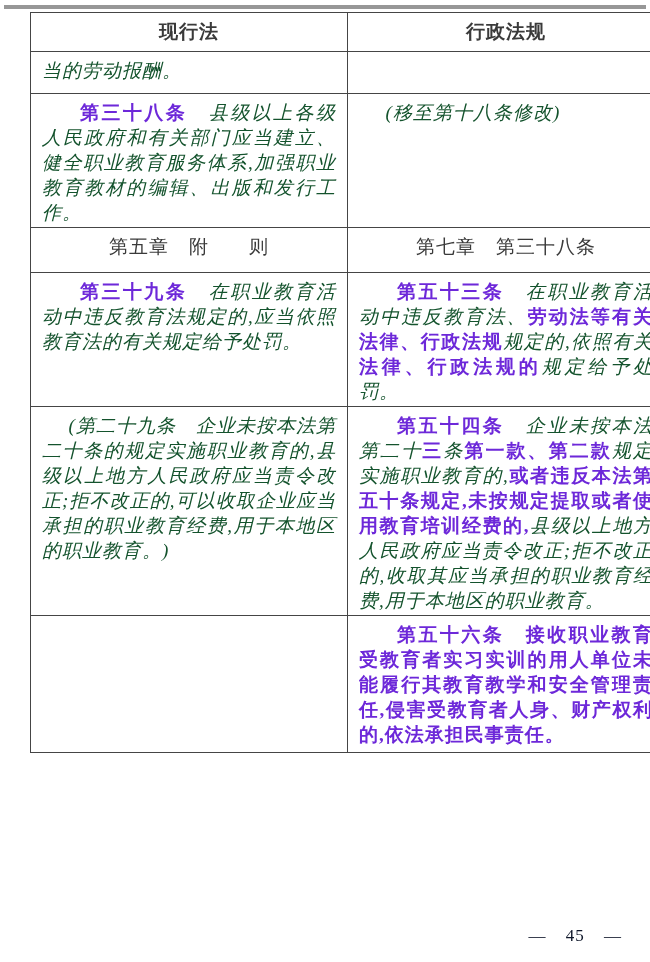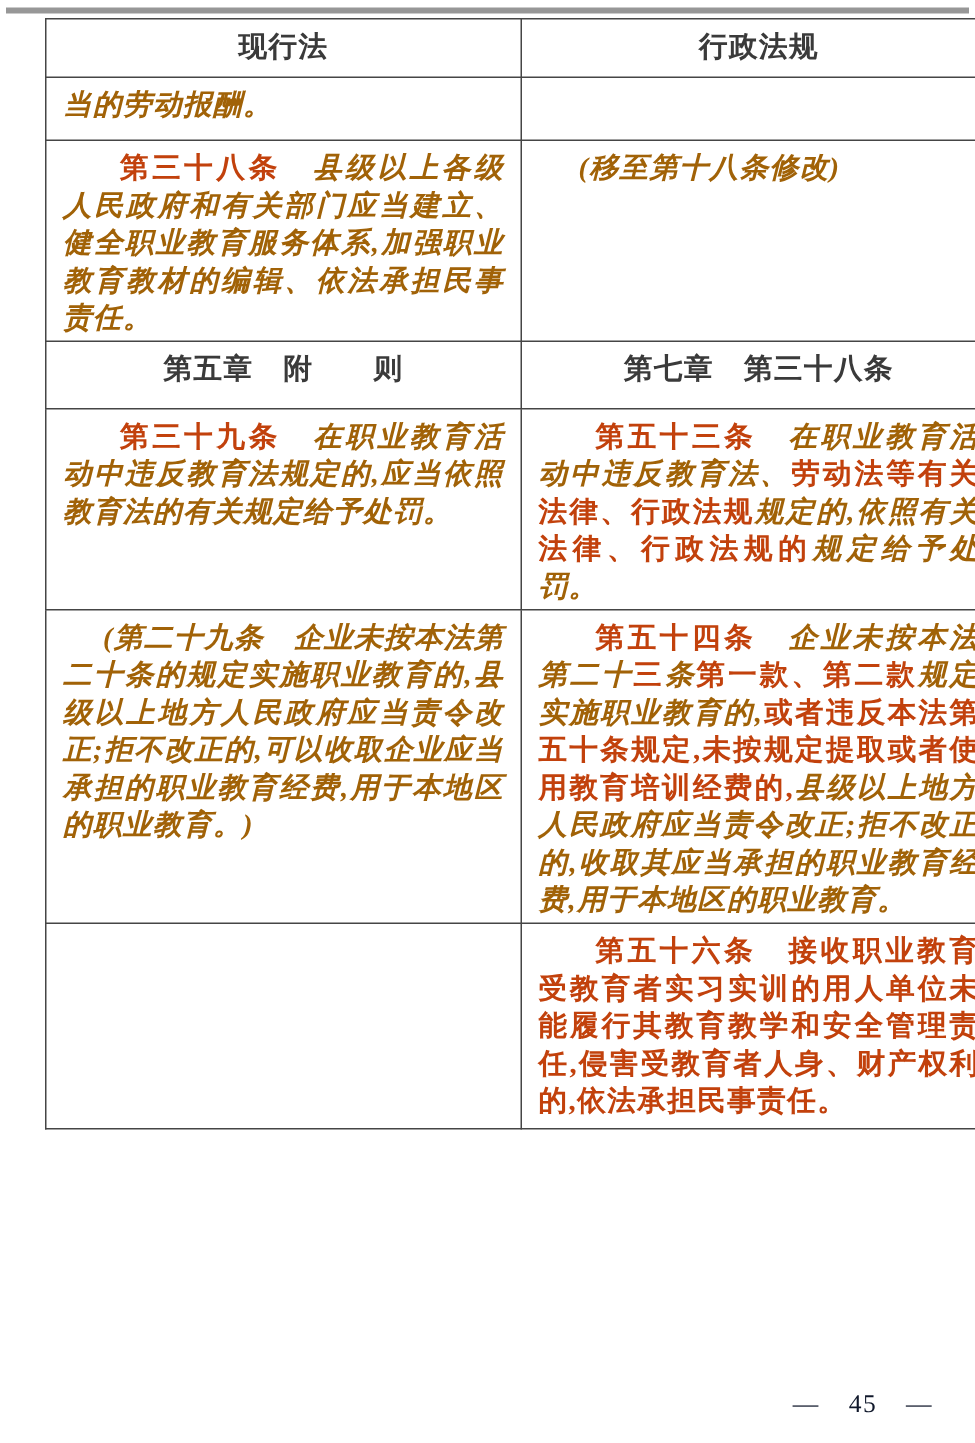--- a/index.html
+++ b/index.html
@@ -47,41 +47,41 @@
     text-align: center;
     vertical-align: middle;
     font-weight: 700;
     color: #161616;
     font-size: 20px;
     padding: 4px 0 4px 0;
   }
   td.chapter-cell {
     text-align: center;
     vertical-align: middle;
-    font-weight: 700;
+    font-weight: 400;
     color: #161616;
     font-size: 20px;
     padding: 4px 0 4px 0;
   }
   p.para {
     margin: 0;
     text-align: justify;
     text-justify: inter-ideograph;
   }
   p.indent-2 { text-indent: 2em; }
   p.indent-15 { text-indent: 1.4em; }
   .seg-kai {
     font-style: italic;
-    font-weight: 700;
-    color: #a16207;
+    font-weight: 400;
+    color: #14532d;
   }
   .seg-bold {
     font-style: normal;
     font-weight: 700;
-    color: #c2410c;
+    color: #6d28d9;
   }
   .footer-page-number {
     position: absolute;
     top: 926px;
     right: 28px;
     font-size: 17px;
     color: #0f172a;
     letter-spacing: 1px;
     word-spacing: 14px;
   }
@@ -103,21 +103,21 @@
 
     <tr style="height:42px">
       <td>
         <p class="para"><span class="seg-kai">当的劳动报酬。</span></p>
       </td>
       <td></td>
     </tr>
 
     <tr style="height:110px">
       <td>
-        <p class="para indent-2"><span class="seg-bold">第三十八条</span><span class="seg-kai">　县级以上各级人民政府和有关部门应当建立、健全职业教育服务体系,加强职业教育教材的编辑、依法承担民事责任。</span></p>
+        <p class="para indent-2"><span class="seg-bold">第三十八条</span><span class="seg-kai">　县级以上各级人民政府和有关部门应当建立、健全职业教育服务体系,加强职业教育教材的编辑、出版和发行工作。</span></p>
       </td>
       <td>
         <p class="para indent-15"><span class="seg-kai">(移至第十八条修改)</span></p>
       </td>
     </tr>
 
     <tr style="height:45px">
       <td class="chapter-cell">第五章　附　　则</td>
       <td class="chapter-cell">第七章　第三十八条</td>
     </tr>

